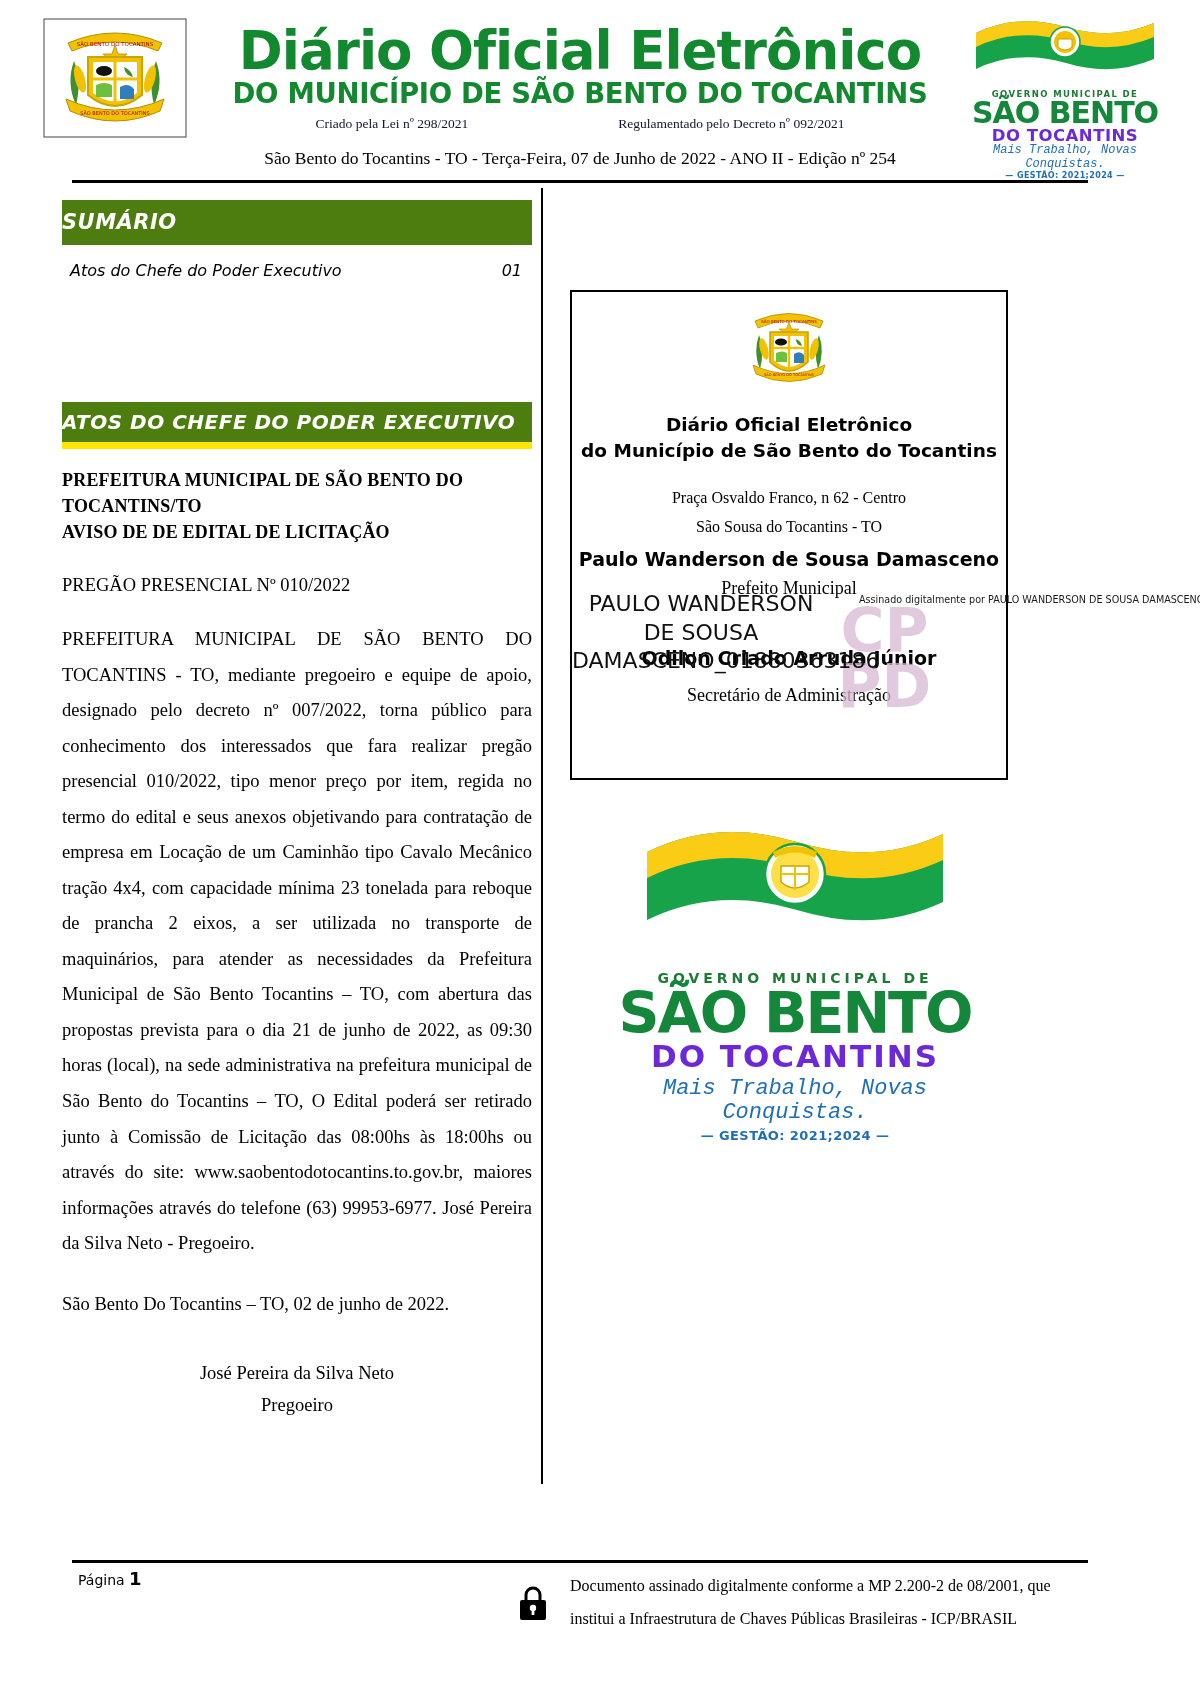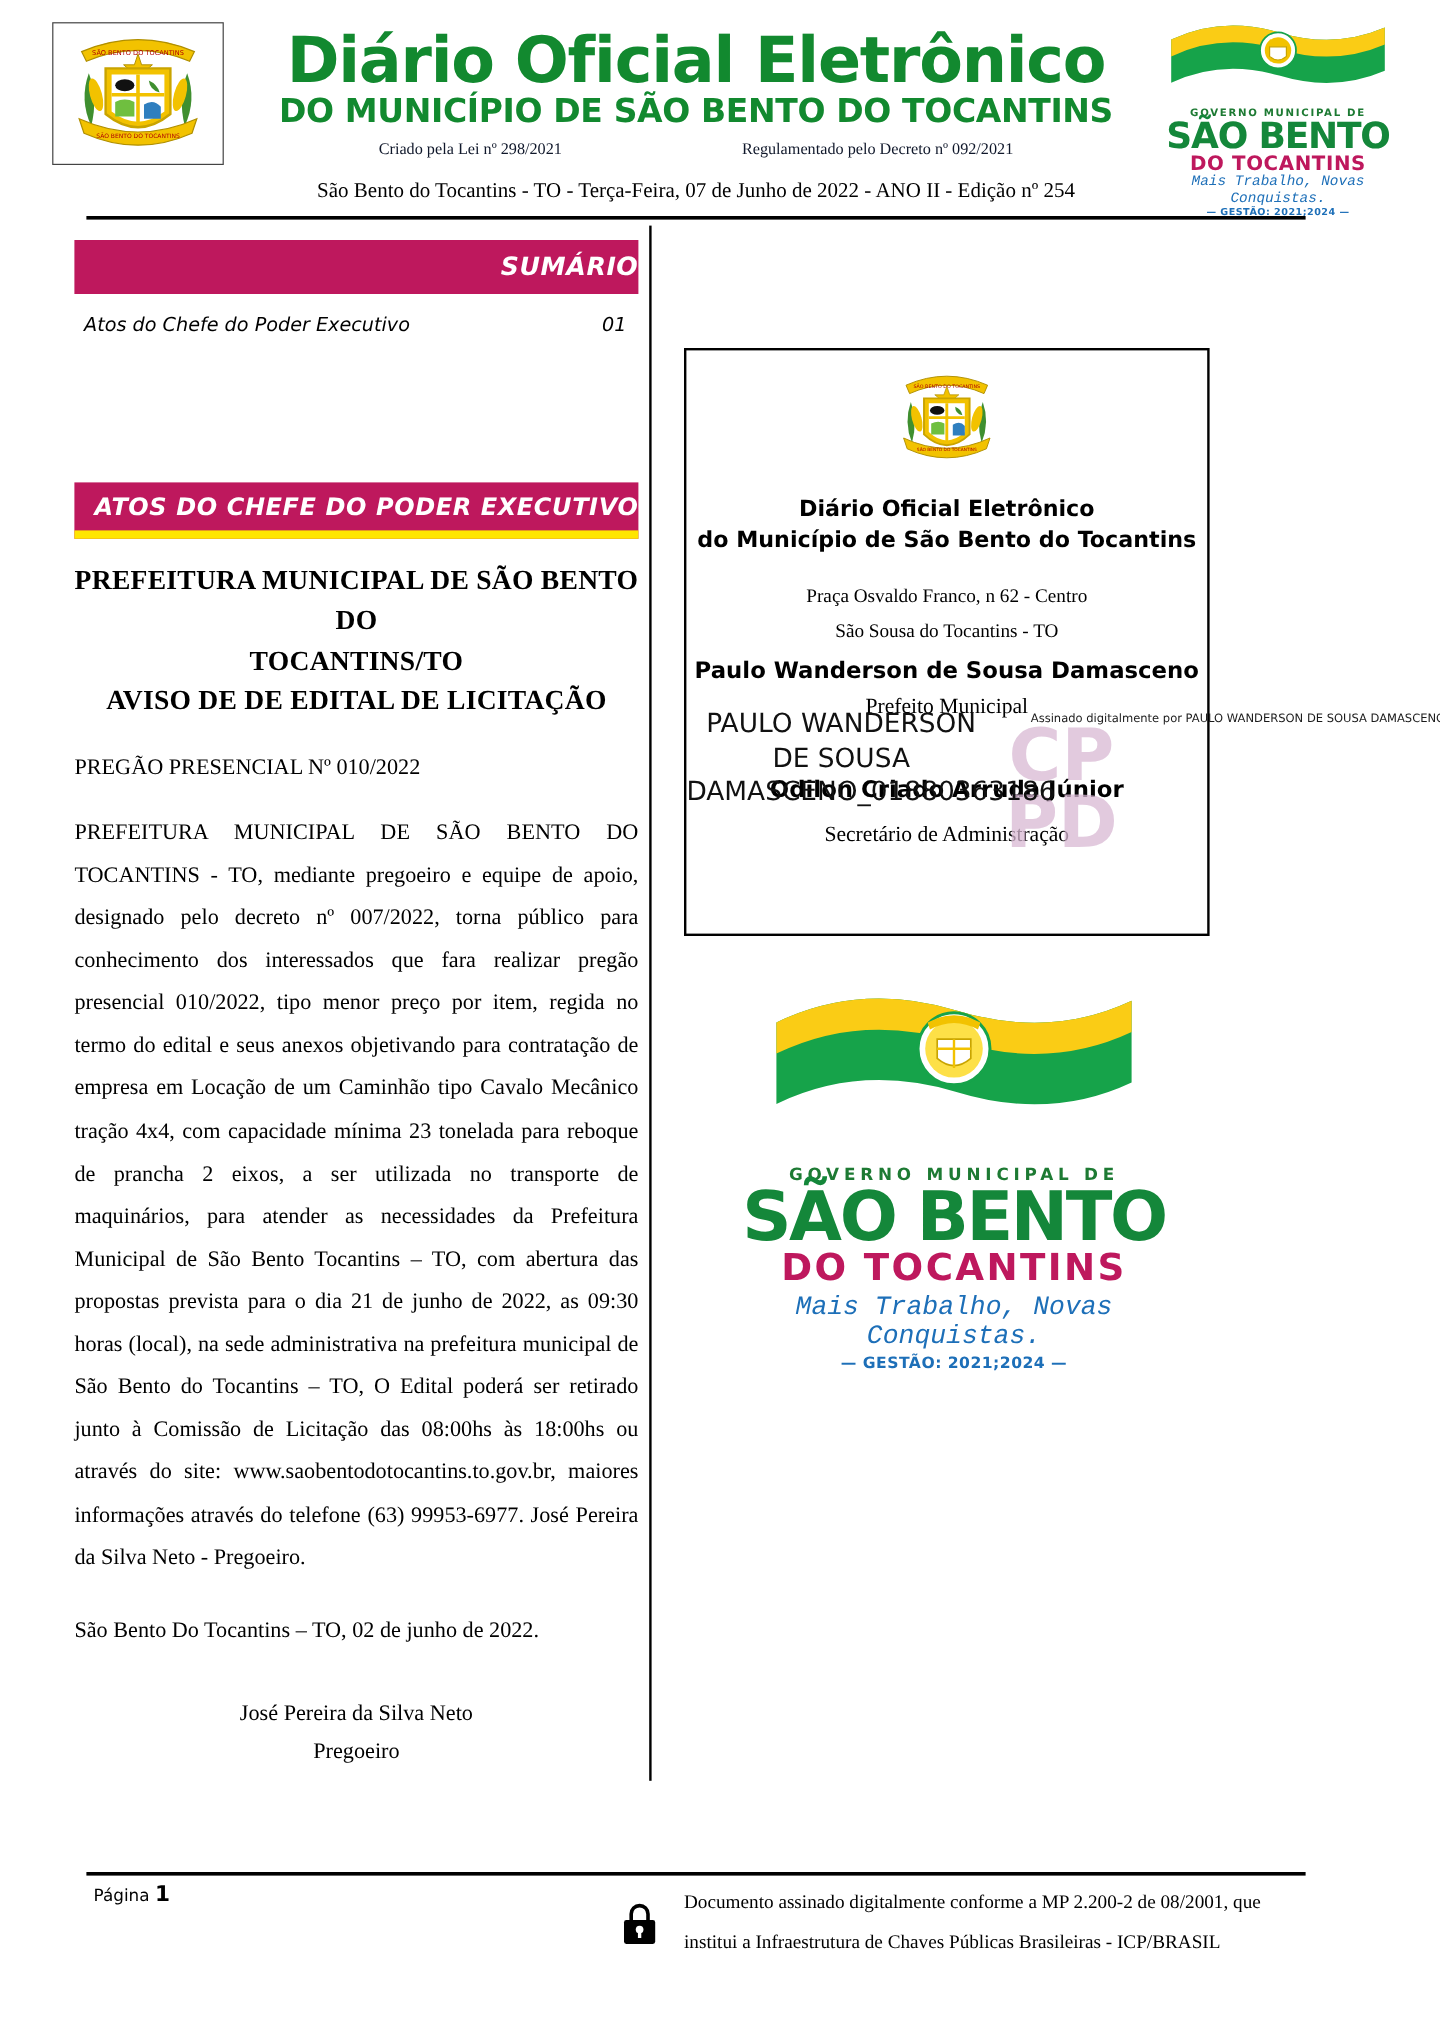--- a/index.html
+++ b/index.html
@@ -97,21 +97,21 @@
   .sb-big {
     font-size: 30px;
     font-weight: bold;
     color: #14873a;
     letter-spacing: -1px;
     line-height: 0.95;
   }
   .sb-mid {
     font-size: 16.5px;
     font-weight: bold;
-    color: #be185d;
+    color: #6d28d9;
     letter-spacing: 0.5px;
     line-height: 1.05;
   }
   .sb-script {
     font-family: Liberation Mono, monospace;
     font-style: italic;
     font-size: 12px;
     color: #1d6fb8;
     line-height: 1.1;
   }
@@ -154,26 +154,26 @@
 
   
   .left-col {
     position: absolute;
     left: 62px;
     top: 192px;
     width: 470px;
   }
 
   .green-bar {
-    background: #be185d;
+    background: #4d7c0f;
     color: #ffffff;
     font-family: "DejaVu Sans", sans-serif;
     font-style: italic;
     font-weight: bold;
-    text-align: right;
+    text-align: left;
     letter-spacing: 0.5px;
   }
   .sumario-bar {
     width: 470px;
     height: 45px;
     line-height: 45px;
     font-size: 21px;
     margin-top: 8px;
   }
   .sumario-row {
@@ -189,24 +189,24 @@
   .atos-bar {
     width: 470px;
     height: 40px;
     line-height: 40px;
     font-size: 20px;
     margin-top: 122px;
     border-bottom: 7px solid #ffe600;
   }
 
   .art-title {
-    text-align: center;
-    font-family: "Liberation Serif", serif;
-    font-weight: bold;
-    font-size: 23px;
+    text-align: left;
+    font-family: "Liberation Serif", serif;
+    font-weight: bold;
+    font-size: 18px;
     line-height: 1.45;
     margin-top: 18px;
     letter-spacing: 0.2px;
   }
   .art-lead {
     font-family: "Liberation Serif", serif;
     font-size: 18.5px;
     margin-top: 30px;
   }
   .art-body {

